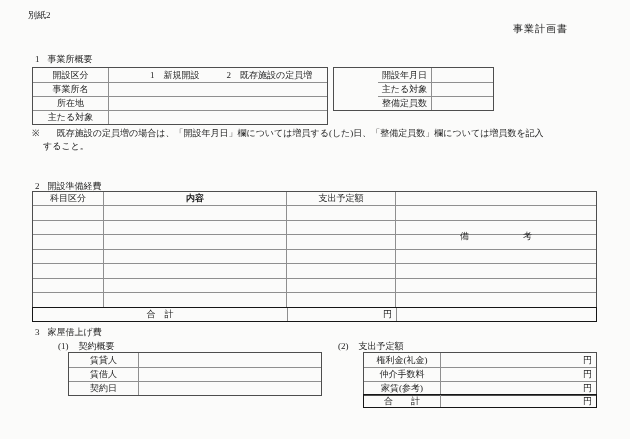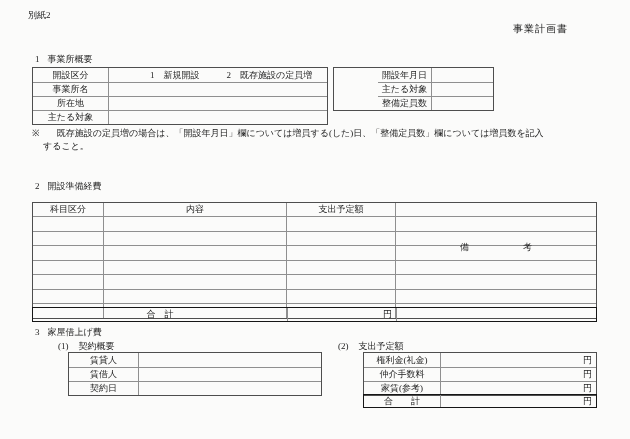--- a/index.html
+++ b/index.html
@@ -25,25 +25,25 @@
   }
   .val { flex:1; display:flex; align-items:center; padding:0 4px; white-space:nowrap; }
   .val.right { justify-content:flex-end; }
 
   
   .sec-head { display:flex; align-items:baseline; white-space:nowrap; }
   .sec-num { display:inline-block; margin-right:8px; }
   .sub-num { display:inline-block; margin-right:10px; }
 
   
-  #s2-table { left:32px; top:202px; width:565px; }
+  #s2-table { left:32px; top:191px; width:565px; }
   .s2row { display:flex; align-items:stretch; height:14.5px; border-top:1px solid #8f8f8f; }
   .s2row.hdr { height:13px; border-top:none; }
   .s2c { display:flex; align-items:center; justify-content:center; border-right:1px solid #8f8f8f; white-space:nowrap; }
-  .s2c1 { width:71px; } .s2c2 { width:183px; } .s2c3 { width:109px; }
+  .s2c1 { width:71px; } .s2c2 { width:183px;font-weight:bold; } .s2c3 { width:109px; }
   .s2c4 { flex:1; border-right:none;margin-top:44px; }
 
   
   .total-row {
     position:absolute; border:1.5px solid #161616;
     display:flex; align-items:stretch; background:transparent;
   }
   .tcell { display:flex; align-items:center; white-space:nowrap; }
   .tcell.center { justify-content:center; }
   .tcell.right { justify-content:flex-end; padding-right:4px; }

